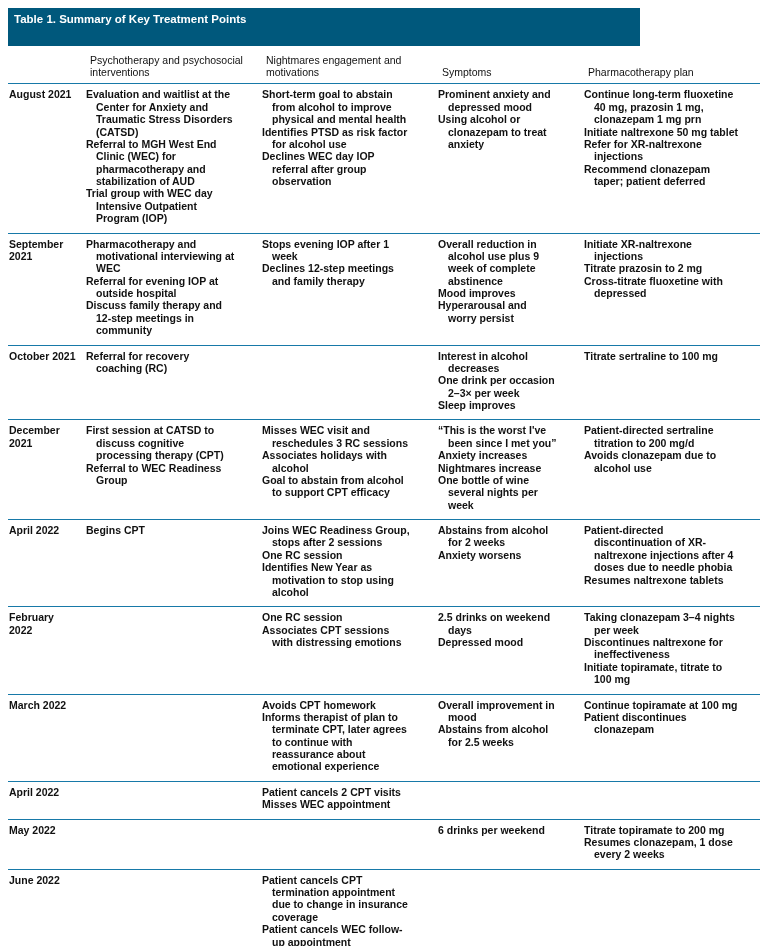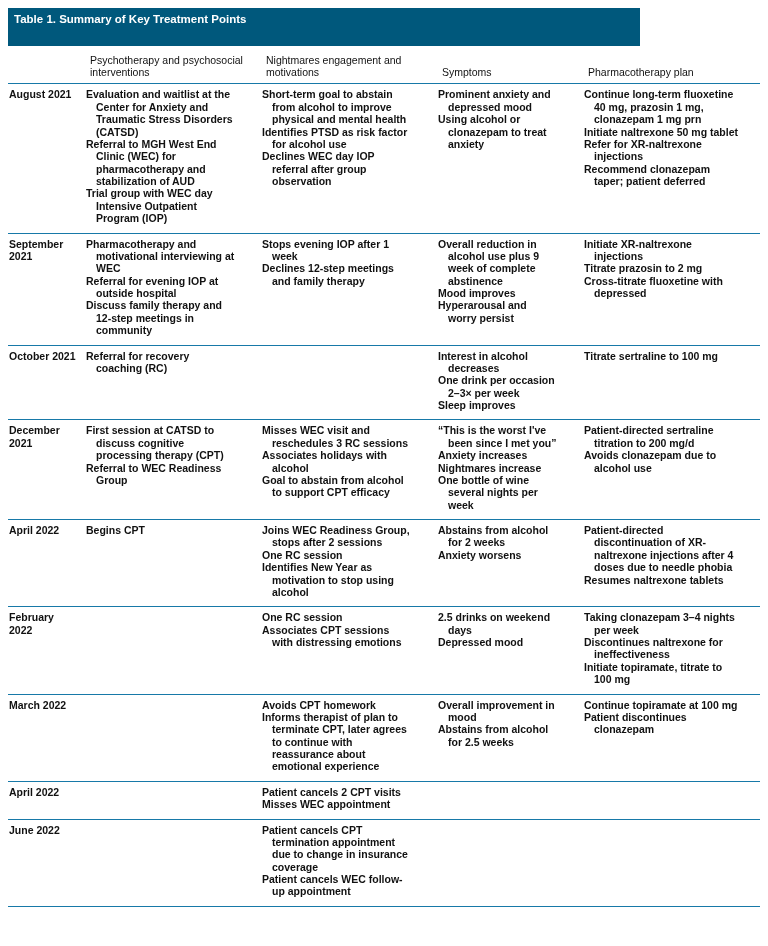--- a/index.html
+++ b/index.html
@@ -212,20 +212,32 @@
     <td class="date">April 2022</td>
     <td class="cell"></td>
     <td class="cell">
             <div class="item">Patient cancels 2 CPT visits</div>
             <div class="item">Misses WEC appointment</div>
           </td>
     <td class="cell"></td>
     <td class="cell"></td>
   </tr>
         <tr>
+    <td class="date">May 2022</td>
+    <td class="cell"></td>
+    <td class="cell"></td>
+    <td class="cell">
+            <div class="item">6 drinks per weekend</div>
+          </td>
+    <td class="cell">
+            <div class="item">Titrate topiramate to 200 mg</div>
+            <div class="item">Resumes clonazepam, 1 dose every 2 weeks</div>
+          </td>
+  </tr>
+        <tr>
     <td class="date">June 2022</td>
     <td class="cell"></td>
     <td class="cell">
             <div class="item">Patient cancels CPT termination appointment due to change in insurance coverage</div>
             <div class="item">Patient cancels WEC follow-up appointment</div>
           </td>
     <td class="cell"></td>
     <td class="cell"></td>
   </tr>
       </tbody>

